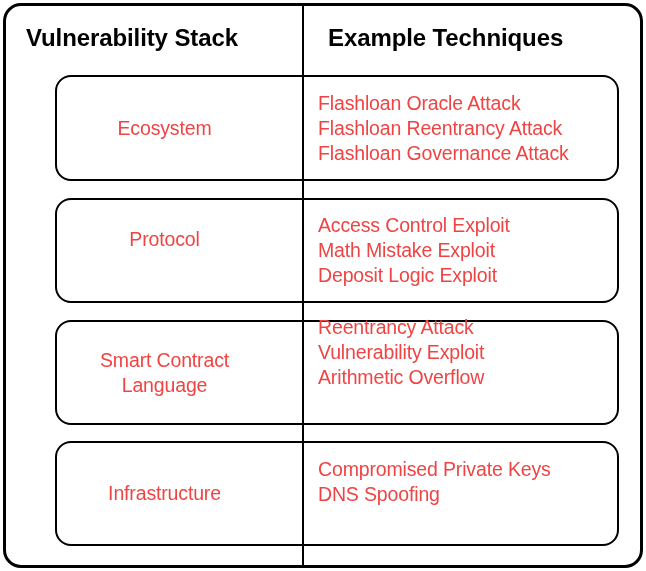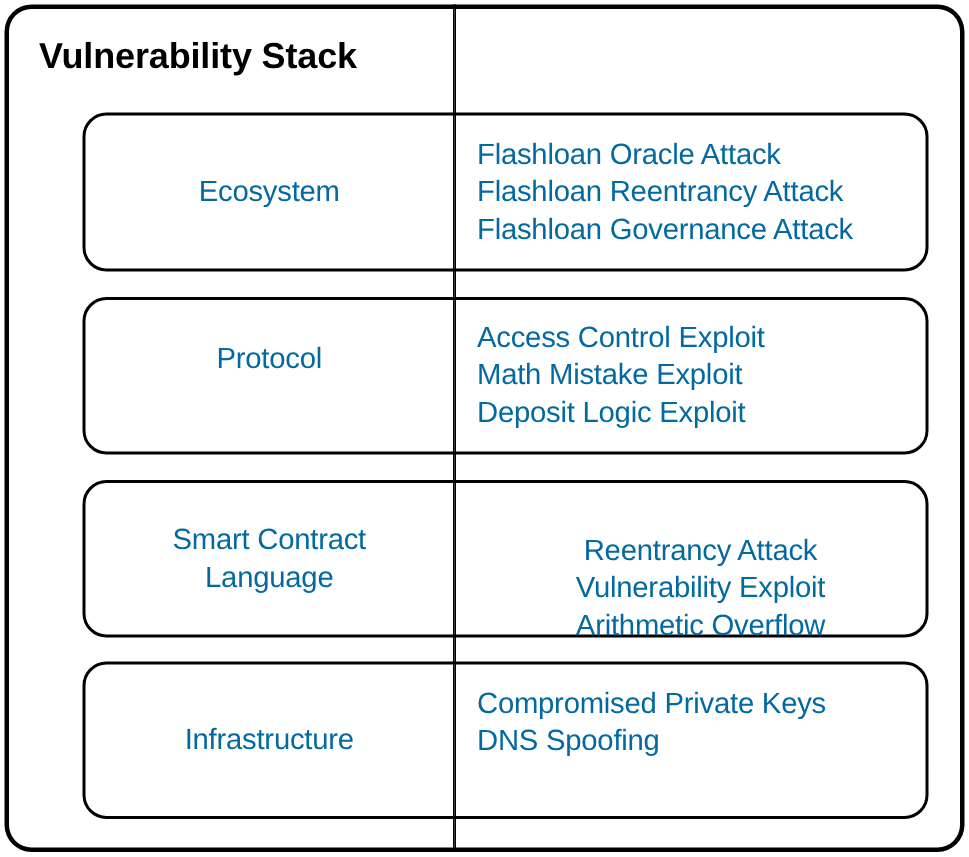--- a/index.html
+++ b/index.html
@@ -66,48 +66,49 @@
 
   
   .cell {
     position: absolute;
     box-sizing: border-box;
     display: flex;
     flex-direction: column;
     justify-content: center;
   }
   .cell.stack-cell {
-    left: 58px;
+    left: 43px;
     width: 243px;
     align-items: center;
     text-align: left;
   }
   .cell.tech-cell {
     left: 318px;
     width: 298px;
     align-items: flex-start;
     text-align: left;
   }
   .cell-line {
     font-size: 19.5px;
     line-height: 25px;
-    color: #0369a1;
+    color: #ef4444;
     white-space: nowrap;
     letter-spacing: -0.15px;
   }
 </style>
 </head>
 <body>
 
 <div id="canvas">
 
   <div class="col-shell left"></div>
   <div class="col-shell right"></div>
 
   <div class="col-header left">Vulnerability Stack</div>
+  <div class="col-header right">Example Techniques</div>
 
   <div class="row-box" style="top:75px; height:106px;"></div>
   <div class="cell stack-cell" style="top:75px; height:106px;">
     <div class="cell-line">Ecosystem</div>
   </div>
   <div class="cell tech-cell" style="top:75px; height:106px;">
     <div class="cell-line">Flashloan Oracle Attack</div>
     <div class="cell-line">Flashloan Reentrancy Attack</div>
     <div class="cell-line">Flashloan Governance Attack</div>
   </div>
@@ -120,21 +121,21 @@
     <div class="cell-line">Access Control Exploit</div>
     <div class="cell-line">Math Mistake Exploit</div>
     <div class="cell-line">Deposit Logic Exploit</div>
   </div>
 
   <div class="row-box" style="top:320px; height:105px;"></div>
   <div class="cell stack-cell" style="top:320px; height:105px;">
     <div class="cell-line">Smart Contract</div>
     <div class="cell-line">Language</div>
   </div>
-  <div class="cell tech-cell" style="top:340px; height:105px;align-items:center;">
+  <div class="cell tech-cell" style="top:300px; height:105px;">
     <div class="cell-line">Reentrancy Attack</div>
     <div class="cell-line">Vulnerability Exploit</div>
     <div class="cell-line">Arithmetic Overflow</div>
   </div>
 
   <div class="row-box" style="top:441px; height:105px;"></div>
   <div class="cell stack-cell" style="top:441px; height:105px;">
     <div class="cell-line">Infrastructure</div>
   </div>
   <div class="cell tech-cell" style="top:441px; height:82px;">

